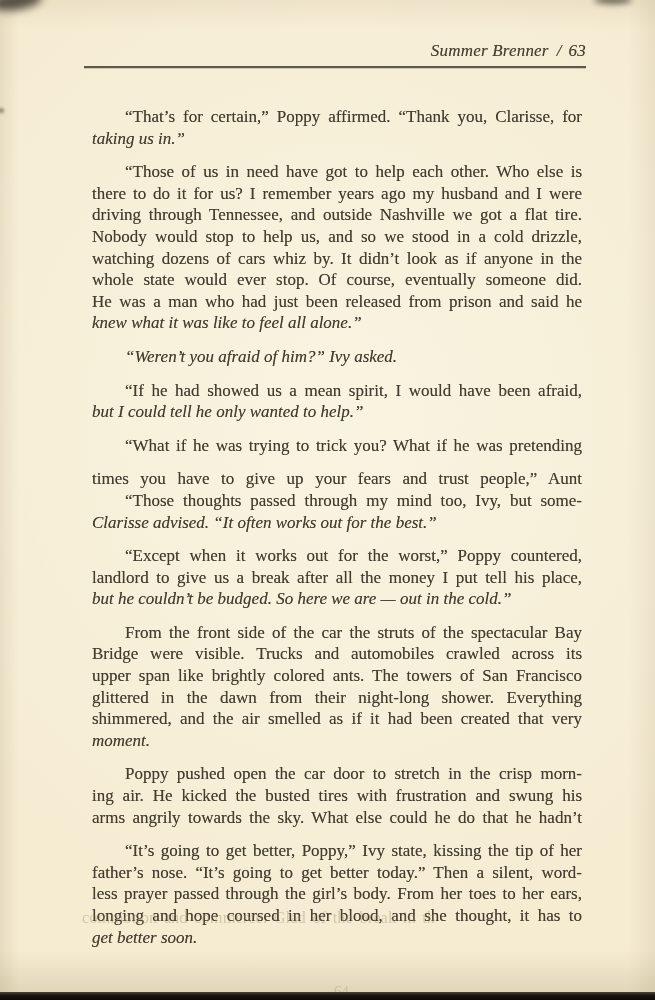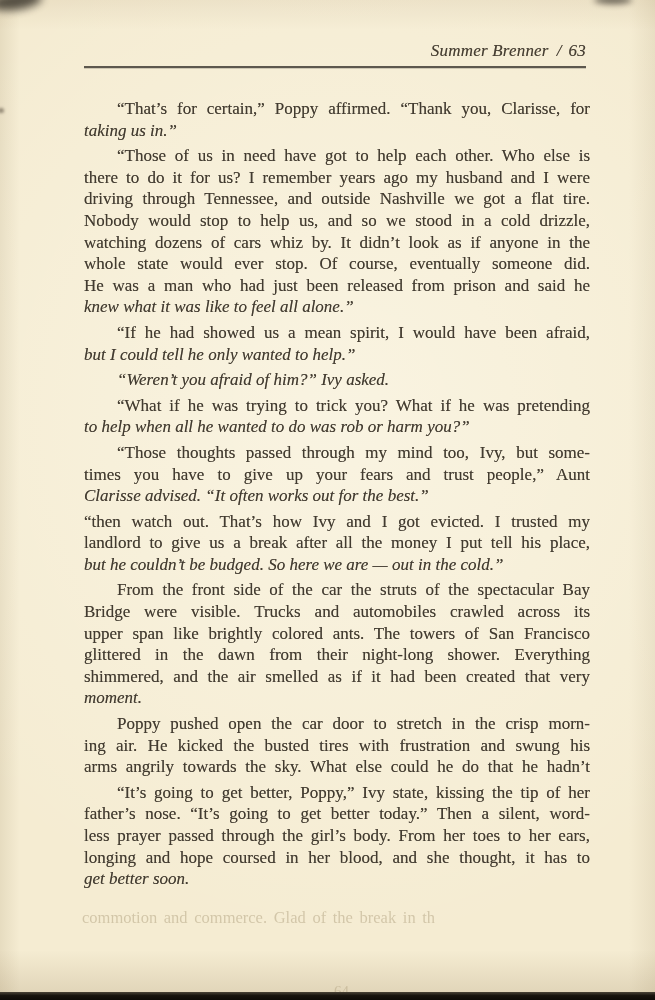--- a/index.html
+++ b/index.html
@@ -43,21 +43,21 @@
   .body-text {
     position: absolute;
     left: 80px;
     top: 94px;
     width: 514px;
     font-size: 17px;
     line-height: 21.6px;
     color: #423b30;
     text-shadow: 0 0 0.4px rgba(66,59,48,0.55);
   }
-  .para { margin: 4px; }
+  .para { margin: 12px; }
   .line {
     text-align: justify;
     text-align-last: justify;
     white-space: normal;
   }
   .line.last { text-align-last: left; font-style: italic; }
   .line.first { text-indent: 33px; }
   .ghost {
     position: absolute;
     color: #9b8a66;
@@ -142,37 +142,36 @@
         <div class="line first">“Those of us in need have got to help each other. Who else is</div>
         <div class="line">there to do it for us? I remember years ago my husband and I were</div>
         <div class="line">driving through Tennessee, and outside Nashville we got a flat tire.</div>
         <div class="line">Nobody would stop to help us, and so we stood in a cold drizzle,</div>
         <div class="line">watching dozens of cars whiz by. It didn’t look as if anyone in the</div>
         <div class="line">whole state would ever stop. Of course, eventually someone did.</div>
         <div class="line">He was a man who had just been released from prison and said he</div>
         <div class="line last">knew what it was like to feel all alone.”</div>
       </div>
       <div class="para">
+        <div class="line first last">“Weren’t you afraid of him?” Ivy asked.</div>
+      </div>
+      <div class="para">
         <div class="line first">“If he had showed us a mean spirit, I would have been afraid,</div>
         <div class="line last">but I could tell he only wanted to help.”</div>
       </div>
       <div class="para">
-        <div class="line first last">“Weren’t you afraid of him?” Ivy asked.</div>
-      </div>
-      <div class="para">
         <div class="line first">“What if he was trying to trick you? What if he was pretending</div>
-        <div class="line last">to help when all he wanted to do was rob or harm you?”</div>
-      </div>
-      <div class="para">
+      </div>
+      <div class="para">
+        <div class="line">times you have to give up your fears and trust people,” Aunt</div>
         <div class="line first">“Those thoughts passed through my mind too, Ivy, but some-</div>
-        <div class="line">times you have to give up your fears and trust people,” Aunt</div>
         <div class="line last">Clarisse advised. “It often works out for the best.”</div>
       </div>
       <div class="para">
-        <div class="line">“then watch out. That’s how Ivy and I got evicted. I trusted my</div>
+        <div class="line first">“Except when it works out for the worst,” Poppy countered,</div>
         <div class="line">landlord to give us a break after all the money I put tell his place,</div>
         <div class="line last">but he couldn’t be budged. So here we are — out in the cold.”</div>
       </div>
       <div class="para">
         <div class="line first">From the front side of the car the struts of the spectacular Bay</div>
         <div class="line">Bridge were visible. Trucks and automobiles crawled across its</div>
         <div class="line">upper span like brightly colored ants. The towers of San Francisco</div>
         <div class="line">glittered in the dawn from their night-long shower. Everything</div>
         <div class="line">shimmered, and the air smelled as if it had been created that very</div>
         <div class="line last">moment.</div>

